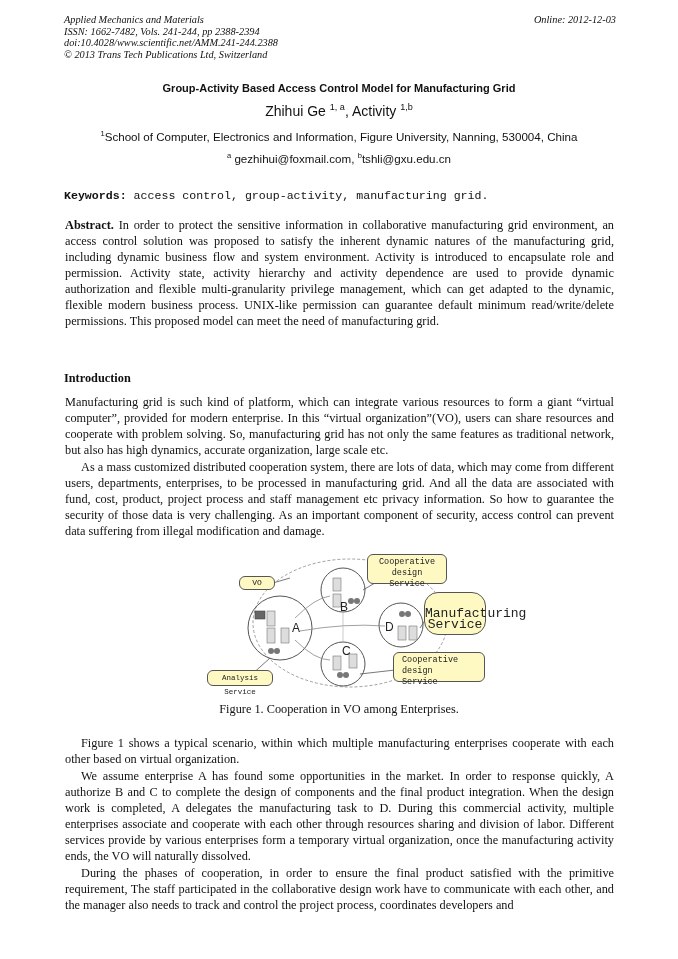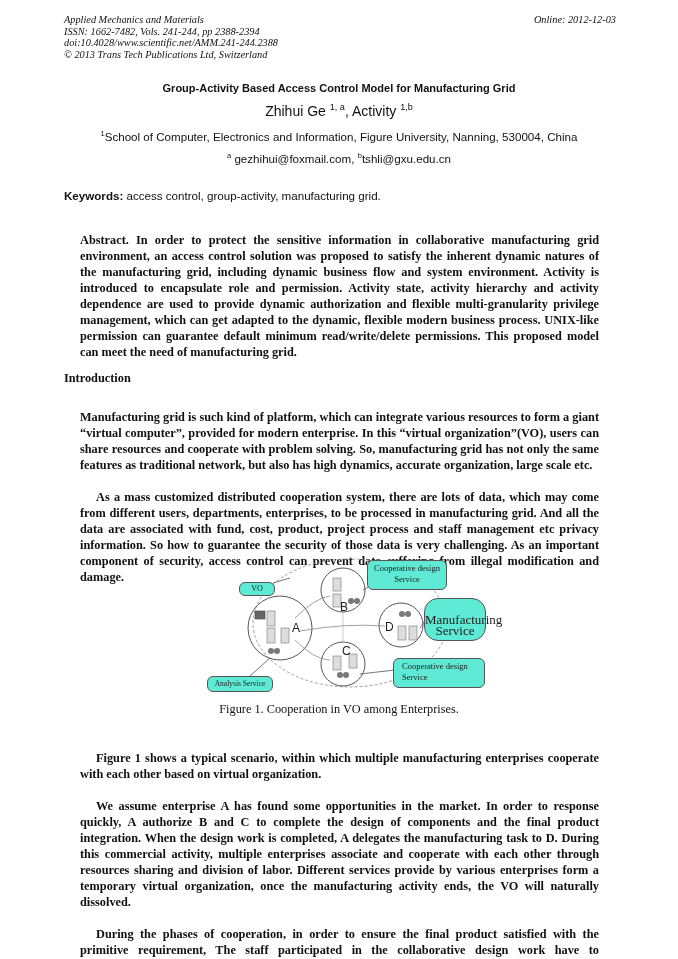--- a/index.html
+++ b/index.html
@@ -10,30 +10,30 @@
 
   .header { position: absolute; left: 64px; top: 14px; width: 552px; font-style: italic; font-size: 10.3px; line-height: 11.5px; }
   .header .online { position: absolute; right: 0; top: 0; }
 
   .title { position: absolute; left: 0; width: 678px; top: 82px; text-align: center; font-weight: bold; font-size: 11px; }
   .authors { position: absolute; left: 0; width: 678px; top: 103px; text-align: center; font-size: 14px; }
   .affil { position: absolute; left: 0; width: 678px; top: 130px; text-align: center; font-size: 11.6px; }
   .emails { position: absolute; left: 0; width: 678px; top: 152px; text-align: center; font-size: 11.6px; }
   sup { font-size: 65%; line-height: 0; vertical-align: super; }
 
-  .keywords { position: absolute; left: 64px; top: 189px; font-size: 11.6px; }
+  .keywords { position: absolute; left: 64px; top: 189px; font-size: 11.6px; font-family: Liberation Mono, monospace; }
 
   .block { position: absolute; left: 64px; width: 551px; font-size: 12.3px; line-height: 16px; text-align: justify; }
-  .block p { margin: 16px; font-weight: bold; }
+  .block p { margin: 1px; }
   .indent { text-indent: 16px; }
   .heading { position: absolute; left: 64px; font-size: 12.3px; font-weight: bold; }
 
   .figure { position: absolute; left: 195px; top: 548px; width: 290px; height: 145px; }
   .caption { position: absolute; left: 0; width: 678px; top: 702px; text-align: center; font-size: 12.3px; }
-  .callout { position: absolute; border: 1px solid #555; border-radius: 6px; background: #5eead4; font-family: Liberation Serif, serif; color: #222; text-align: center; line-height: 11px; margin-top: 6px; }
+  .callout { position: absolute; border: 1px solid #555; border-radius: 6px; background: #fef9c3; font-family: Liberation Mono, monospace; color: #222; text-align: center; line-height: 11px; }
   .fig-letter { position: absolute; font-family: "Liberation Sans", sans-serif; font-size: 12px; color: #222; }
 </style>
 </head>
 <body>
 
 <div class="page">
 
   <div class="header serif">
     <div>Applied Mechanics and Materials</div>
     <div>ISSN: 1662-7482, Vols. 241-244, pp 2388-2394</div>

